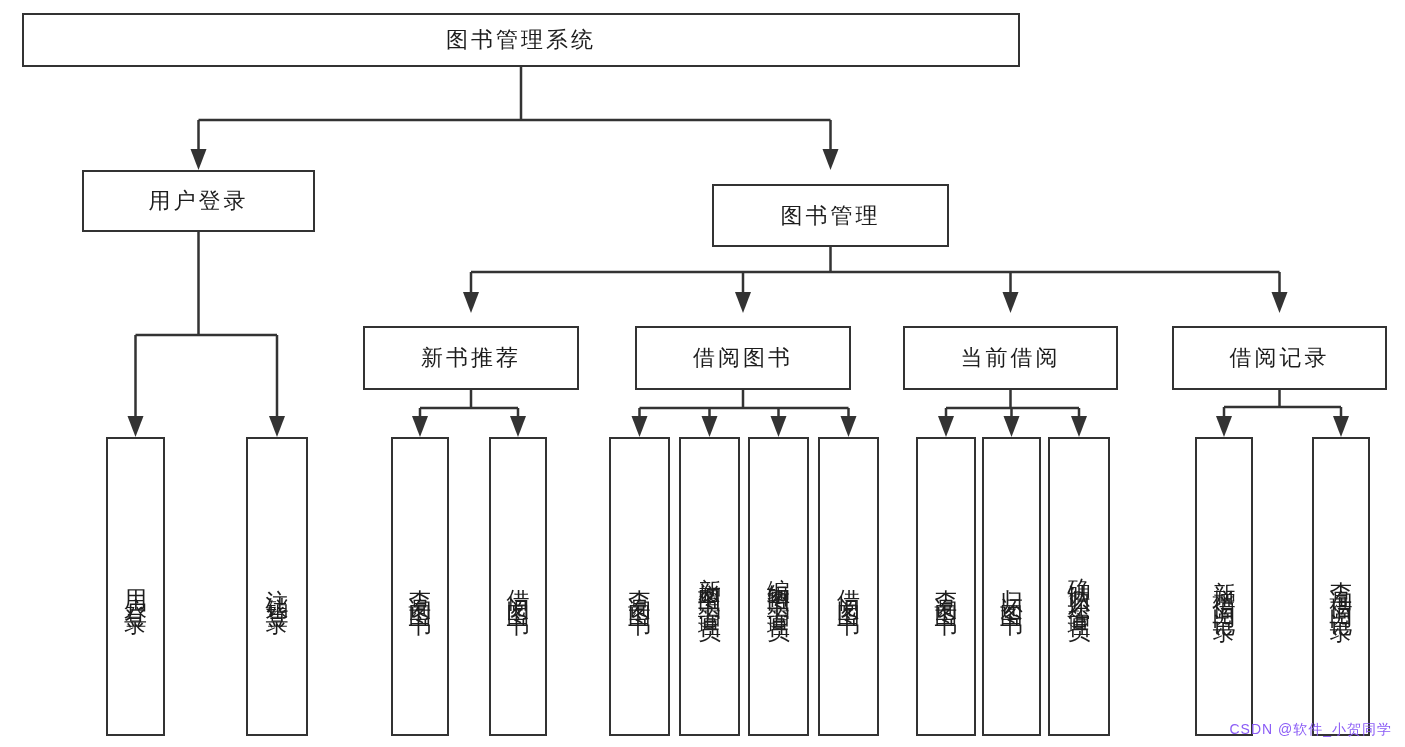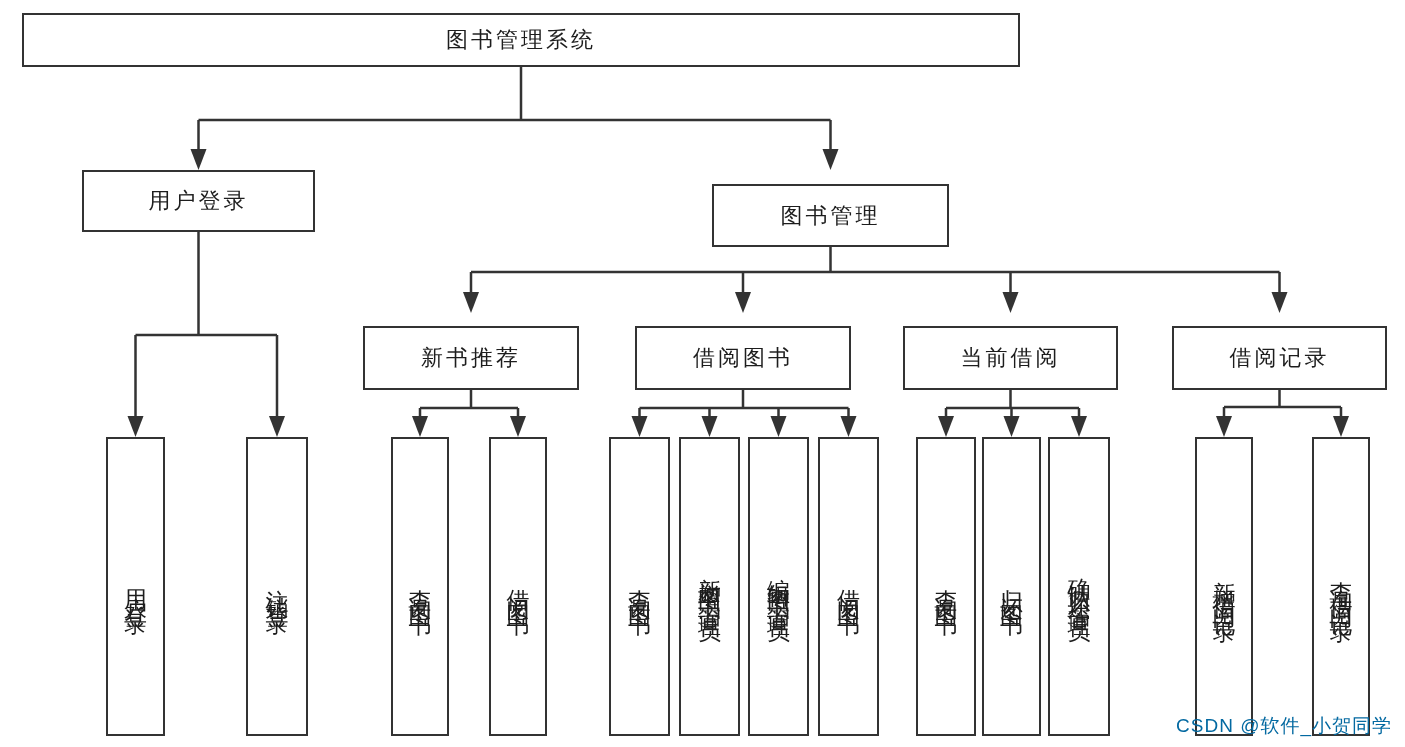--- a/index.html
+++ b/index.html
@@ -60,22 +60,22 @@
   .leaf.p8  { left: 818px;  width: 61px; }
   .leaf.p9  { left: 916px;  width: 60px; }
   .leaf.p10 { left: 982px;  width: 59px; }
   .leaf.p11 { left: 1048px; width: 62px; letter-spacing: 6px; }
   .leaf.p12 { left: 1195px; width: 58px; }
   .leaf.p13 { left: 1312px; width: 58px; }
   .watermark {
     position: absolute;
     right: 13px;
     bottom: 8px;
-    color: #0369a1;
-    font-size: 19px;
+    color: #8b5cf6;
+    font-size: 14px;
     letter-spacing: 1px;
     z-index: 3;
     white-space: nowrap;
   }
 </style>
 </head>
 <body>
 
 <div class="stage">
 

